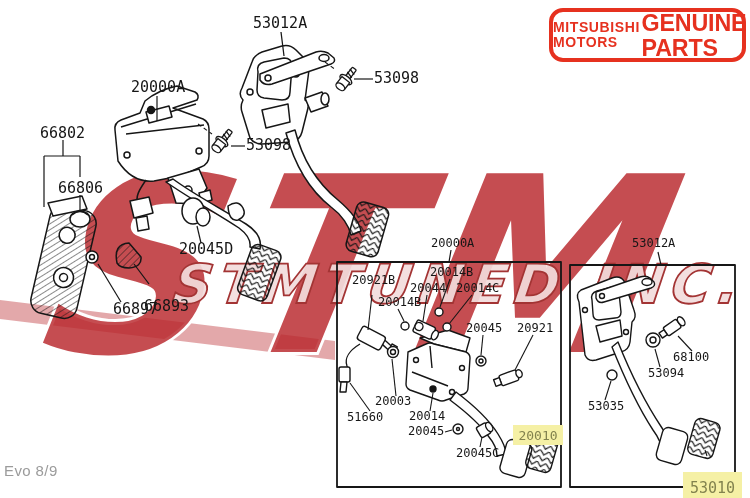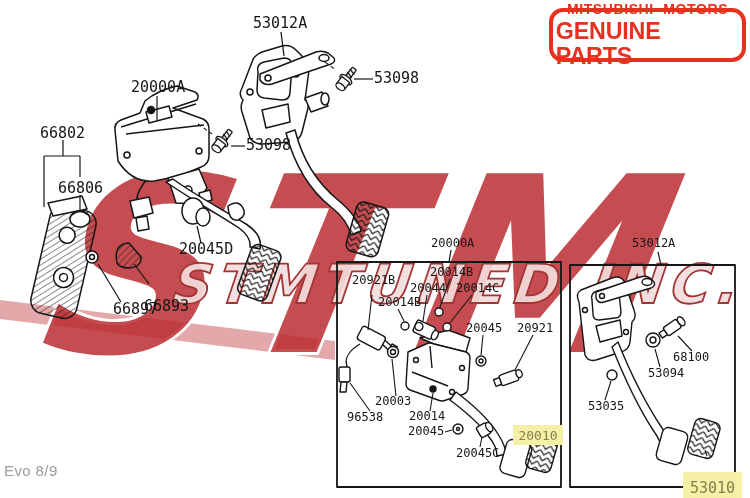--- a/index.html
+++ b/index.html
@@ -4,22 +4,22 @@
 <style>
   html,body{margin:0;padding:0;background:#fff;}
   .stage{position:relative;width:750px;height:498px;background:#ffffff;overflow:hidden;
          font-family:"DejaVu Sans Mono",monospace;}
   .stage svg{position:absolute;left:0;top:0;}
   .pl{position:absolute;font-size:15px;line-height:1;color:#161616;white-space:nowrap;}
   .pls{font-size:12px;}
   .hl{position:absolute;background:#f5f0a5;color:#82824e;display:flex;align-items:center;
       justify-content:center;white-space:nowrap;line-height:1;margin-top:16px;}
   .badge{position:absolute;left:549px;top:8px;width:197px;height:54px;box-sizing:border-box;
-         border:4px solid #e6311f;border-radius:14px;display:flex;flex-direction:column;
-         align-items:center;justify-content:center;color:#e6311f;
+         border:4px solid #e6311f;border-radius:14px;display:flex;
+         align-items:center;color:#e6311f;
          font-family:"Liberation Sans",sans-serif;background:#fff;}
   .badge .l1{font-size:14px;font-weight:bold;letter-spacing:.6px;word-spacing:5px;line-height:1.1;}
   .badge .l2{font-size:24px;font-weight:bold;letter-spacing:-.2px;line-height:1.05;transform:scaleX(.97);}
   .footer-line{position:absolute;left:4px;font-family:"Liberation Sans",sans-serif;
                color:#9b9b9b;font-size:15px;letter-spacing:.4px;line-height:1;}
 </style>
 </head>
 <body>
 
 <div class="stage">
@@ -276,21 +276,21 @@
 
   <div class="pl pls" style="left:431px;top:237px">20000A</div>
   <div class="pl pls" style="left:430px;top:266px">20014B</div>
   <div class="pl pls" style="left:352px;top:274px">20921B</div>
   <div class="pl pls" style="left:410px;top:282px">20044</div>
   <div class="pl pls" style="left:456px;top:282px">20014C</div>
   <div class="pl pls" style="left:378px;top:296px">20014B</div>
   <div class="pl pls" style="left:466px;top:322px">20045</div>
   <div class="pl pls" style="left:517px;top:322px">20921</div>
   <div class="pl pls" style="left:375px;top:395px">20003</div>
-  <div class="pl pls" style="left:347px;top:411px">96538</div>
+  <div class="pl pls" style="left:347px;top:411px">51660</div>
   <div class="pl pls" style="left:409px;top:410px">20014</div>
   <div class="pl pls" style="left:408px;top:425px">20045</div>
   <div class="pl pls" style="left:456px;top:447px">20045C</div>
   <div class="hl" style="left:513px;top:409px;width:50px;height:20px;font-size:13px">20010</div>
 
   <div class="pl pls" style="left:632px;top:237px">53012A</div>
   <div class="pl pls" style="left:673px;top:351px">68100</div>
   <div class="pl pls" style="left:648px;top:367px">53094</div>
   <div class="pl pls" style="left:588px;top:400px">53035</div>
   <div class="hl" style="left:683px;top:456px;width:59px;height:32px;font-size:15px">53010</div>

